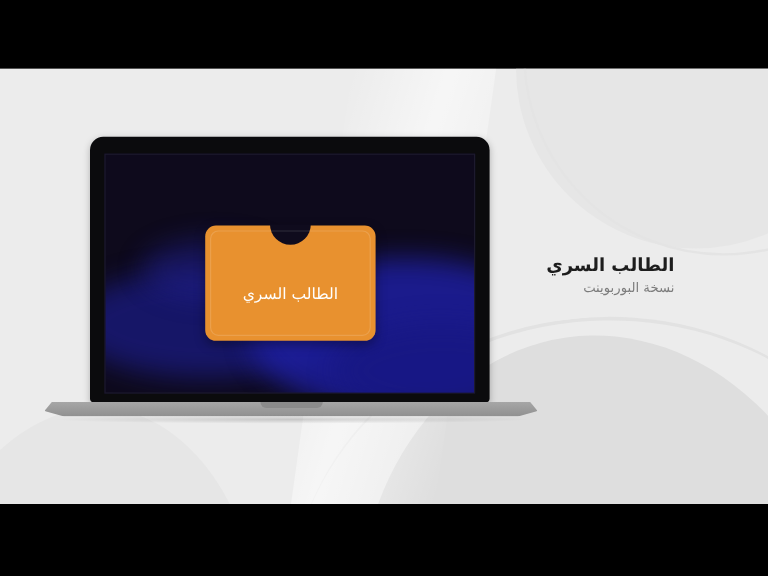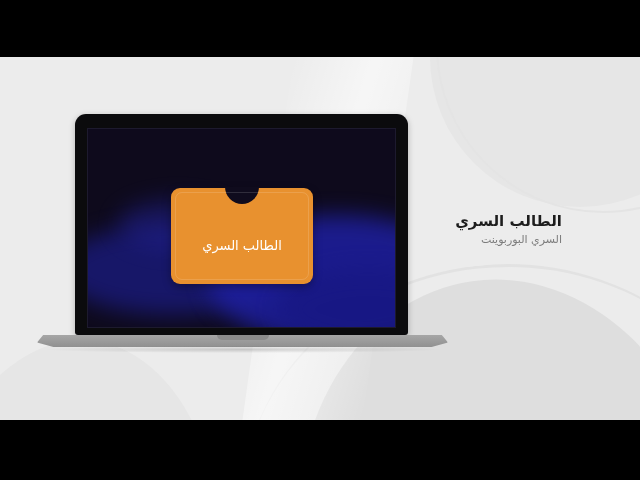--- a/index.html
+++ b/index.html
@@ -288,20 +288,20 @@
       </div>
 
       <div class="laptop-base"></div>
       <div class="laptop-notch"></div>
       <div class="laptop-shadow"></div>
 
     </div>
 
     <div id="text-block">
       <p class="headline">الطالب السري</p>
-      <p class="subline">السري البوربوينت</p>
+      <p class="subline">نسخة البوربوينت</p>
     </div>
 
   </div>
 
   <div class="letterbox bottom"></div>
 
 </div>
 
 </body></html>

